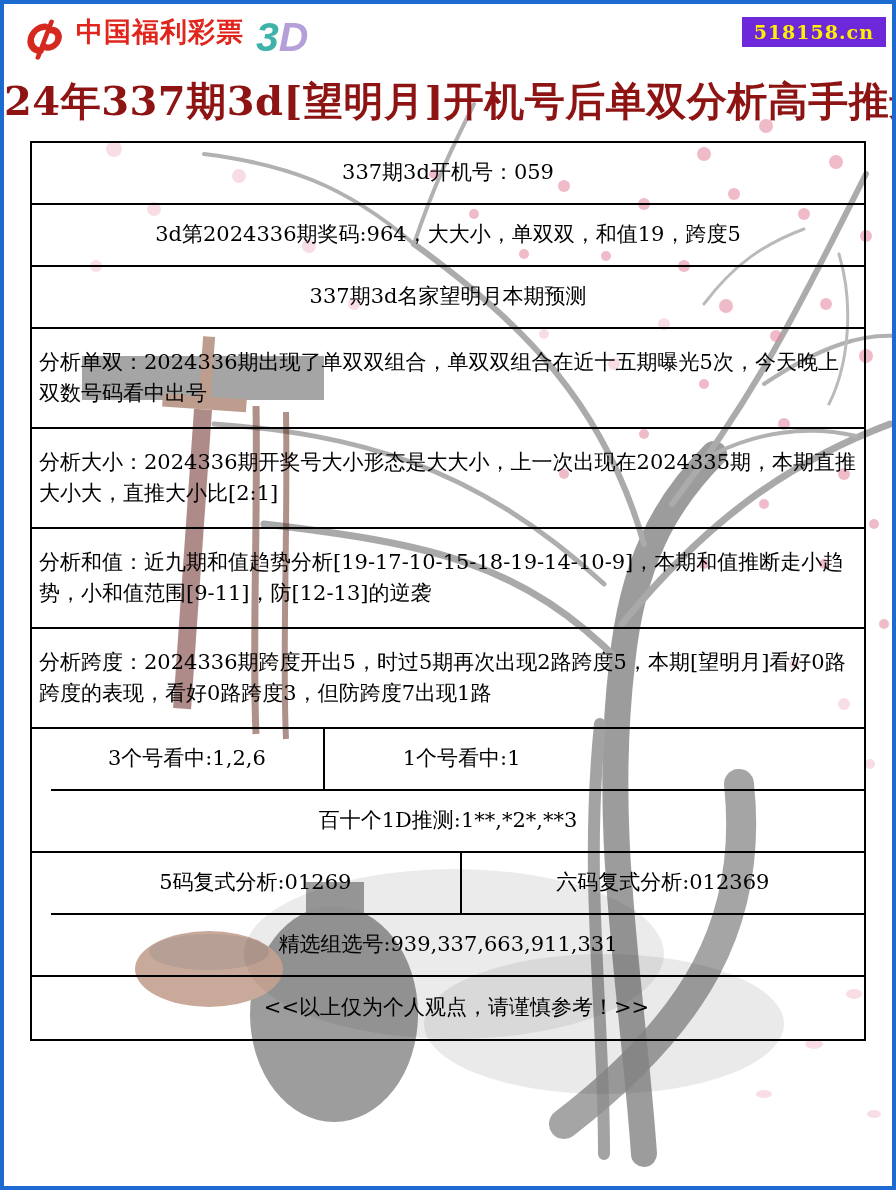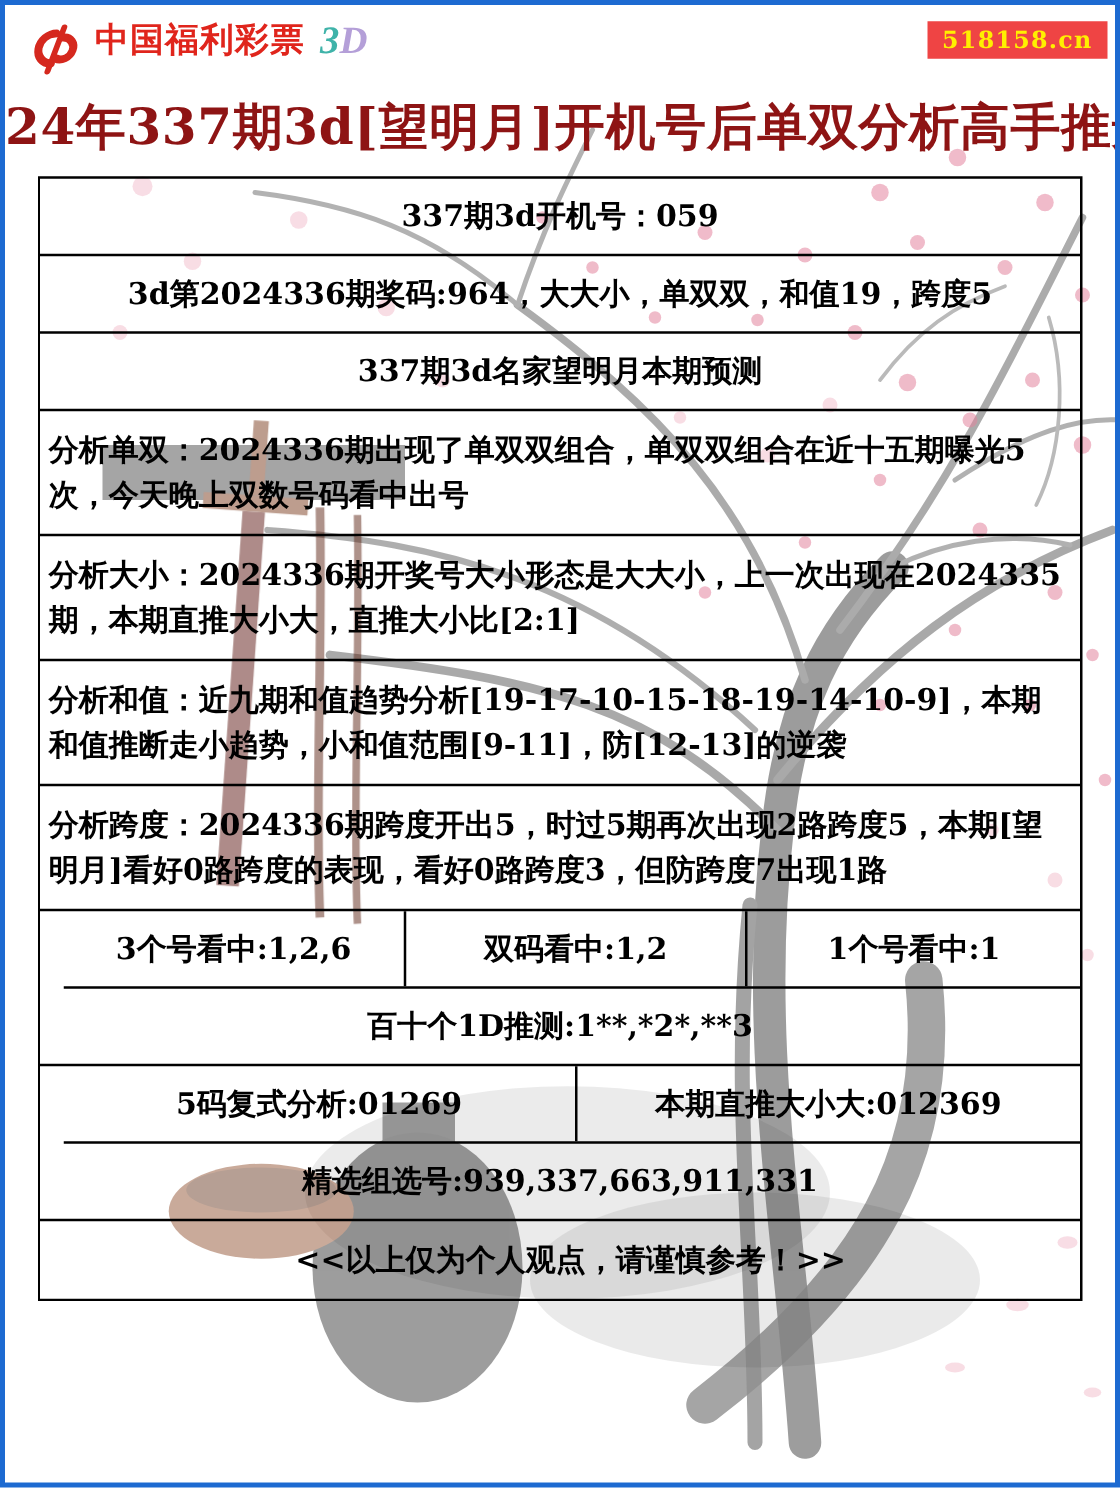--- a/index.html
+++ b/index.html
@@ -10,41 +10,41 @@
     border:4px solid #1d6ad1;
     overflow:hidden;
     font-family:"DejaVu Serif","Liberation Serif",serif;
   }
   .bg-art { position:absolute; left:0; top:0; width:896px; height:1190px; z-index:0; pointer-events:none; }
 
   .header { position:relative; z-index:2; padding:10px 0 0 16px; height:62px; }
   .logo-row { display:flex; align-items:flex-start; gap:8px; }
   .emblem { width:48px; height:48px; flex:0 0 auto; }
   .brand { color:#e0251c; font-size:27px; font-weight:700; font-family:"DejaVu Sans","Liberation Sans",sans-serif; letter-spacing:1px; }
-  .brand-suffix { font-family:Liberation Serif, serif; font-style:italic; font-weight:700; font-size:31px; margin-left:4px; }
+  .brand-suffix { font-family:Liberation Sans, sans-serif; font-style:italic; font-weight:700; font-size:41px; margin-left:4px; }
   .suffix-3 { color:#3fb3a9; }
   .suffix-d { color:#b49fd8; }
   .site-badge {
     position:absolute; top:13px; right:6px; z-index:3;
-    background:#ef4444; color:#ffef00;
+    background:#6d28d9; color:#ffef00;
     font-size:19px; font-weight:700; letter-spacing:1px;
     padding:4px 12px; font-family:"DejaVu Serif","Liberation Serif",serif;
   }
 
   .page-title {
     position:relative; z-index:2;
     color:#8e1414; font-size:40px; font-weight:700;
     text-align:center; white-space:nowrap;
     margin:8px 0 12px 0; letter-spacing:0.5px;
   }
 
   .board { position:relative; z-index:2; margin:0 26px; border:2px solid #000; }
   .row {
     border-bottom:2px solid #000;
-    font-size:24px; font-weight:700; color:#000;
+    font-size:21px; font-weight:400; color:#000;
     display:flex; align-items:center; justify-content:center;
     text-align:center; line-height:1.5;
   }
   .row:last-child { border-bottom:none;margin-left:17px; }
   .row.single { height:62px; }
   .row.double { height:100px; justify-content:flex-start; text-align:left; padding:0 7px; }
   .row.cols { display:grid; padding:0; height:62px; align-items:stretch;margin-left:19px; }
   .row.cols3 { grid-template-columns:1fr 1fr 0.97fr; }
   .row.cols2 { grid-template-columns:1.02fr 1fr; }
   .cell {
@@ -165,23 +165,22 @@
 <div class="board">
   <div class="row single">337期3d开机号：059</div>
   <div class="row single">3d第2024336期奖码:964，大大小，单双双，和值19，跨度5</div>
   <div class="row single">337期3d名家望明月本期预测</div>
   <div class="row double">分析单双：2024336期出现了单双双组合，单双双组合在近十五期曝光5次，今天晚上双数号码看中出号</div>
   <div class="row double">分析大小：2024336期开奖号大小形态是大大小，上一次出现在2024335期，本期直推大小大，直推大小比[2:1]</div>
   <div class="row double">分析和值：近九期和值趋势分析[19-17-10-15-18-19-14-10-9]，本期和值推断走小趋势，小和值范围[9-11]，防[12-13]的逆袭</div>
   <div class="row double">分析跨度：2024336期跨度开出5，时过5期再次出现2路跨度5，本期[望明月]看好0路跨度的表现，看好0路跨度3，但防跨度7出现1路</div>
   <div class="row cols cols3">
     <div class="cell">3个号看中:1,2,6</div>
-    <div class="cell">双码看中:1,2</div>
     <div class="cell">1个号看中:1</div>
   </div>
   <div class="row single">百十个1D推测:1**,*2*,**3</div>
   <div class="row cols cols2">
     <div class="cell">5码复式分析:01269</div>
-    <div class="cell">本期直推大小大:012369</div>
+    <div class="cell">六码复式分析:012369</div>
   </div>
   <div class="row single">精选组选号:939,337,663,911,331</div>
   <div class="row single">&lt;&lt;以上仅为个人观点，请谨慎参考！&gt;&gt;</div>
 </div>
 
 </body></html>

